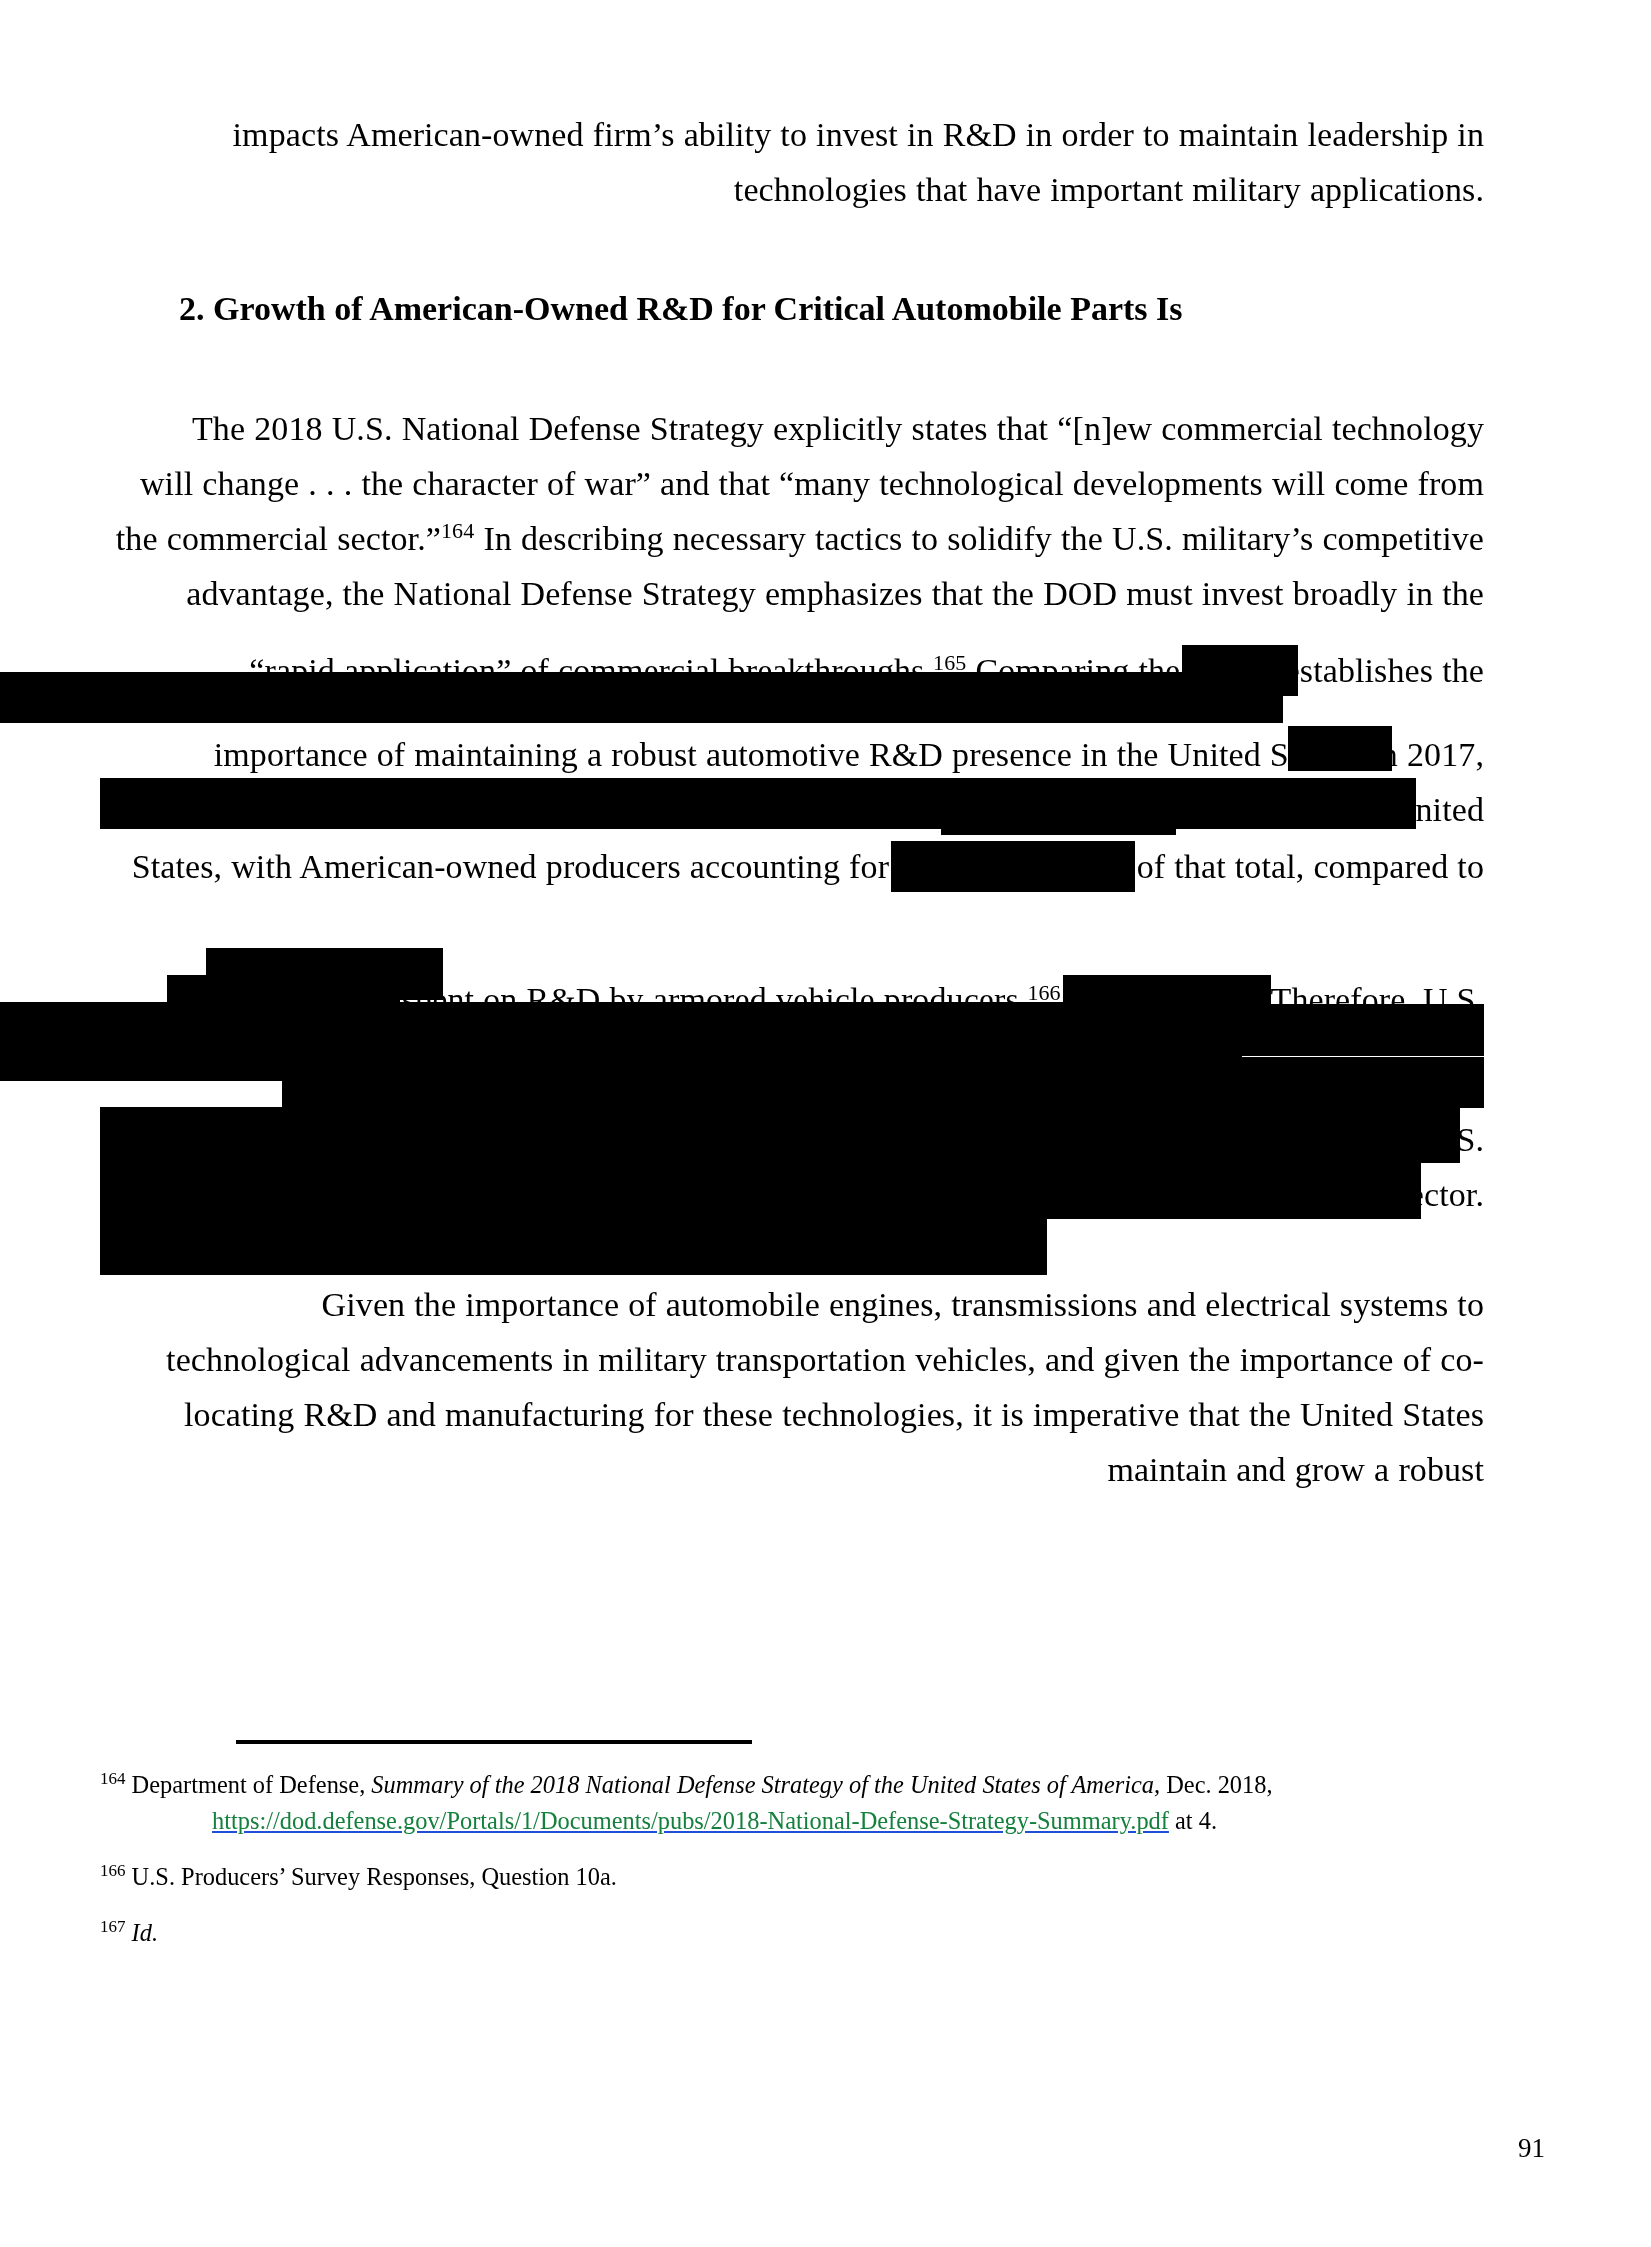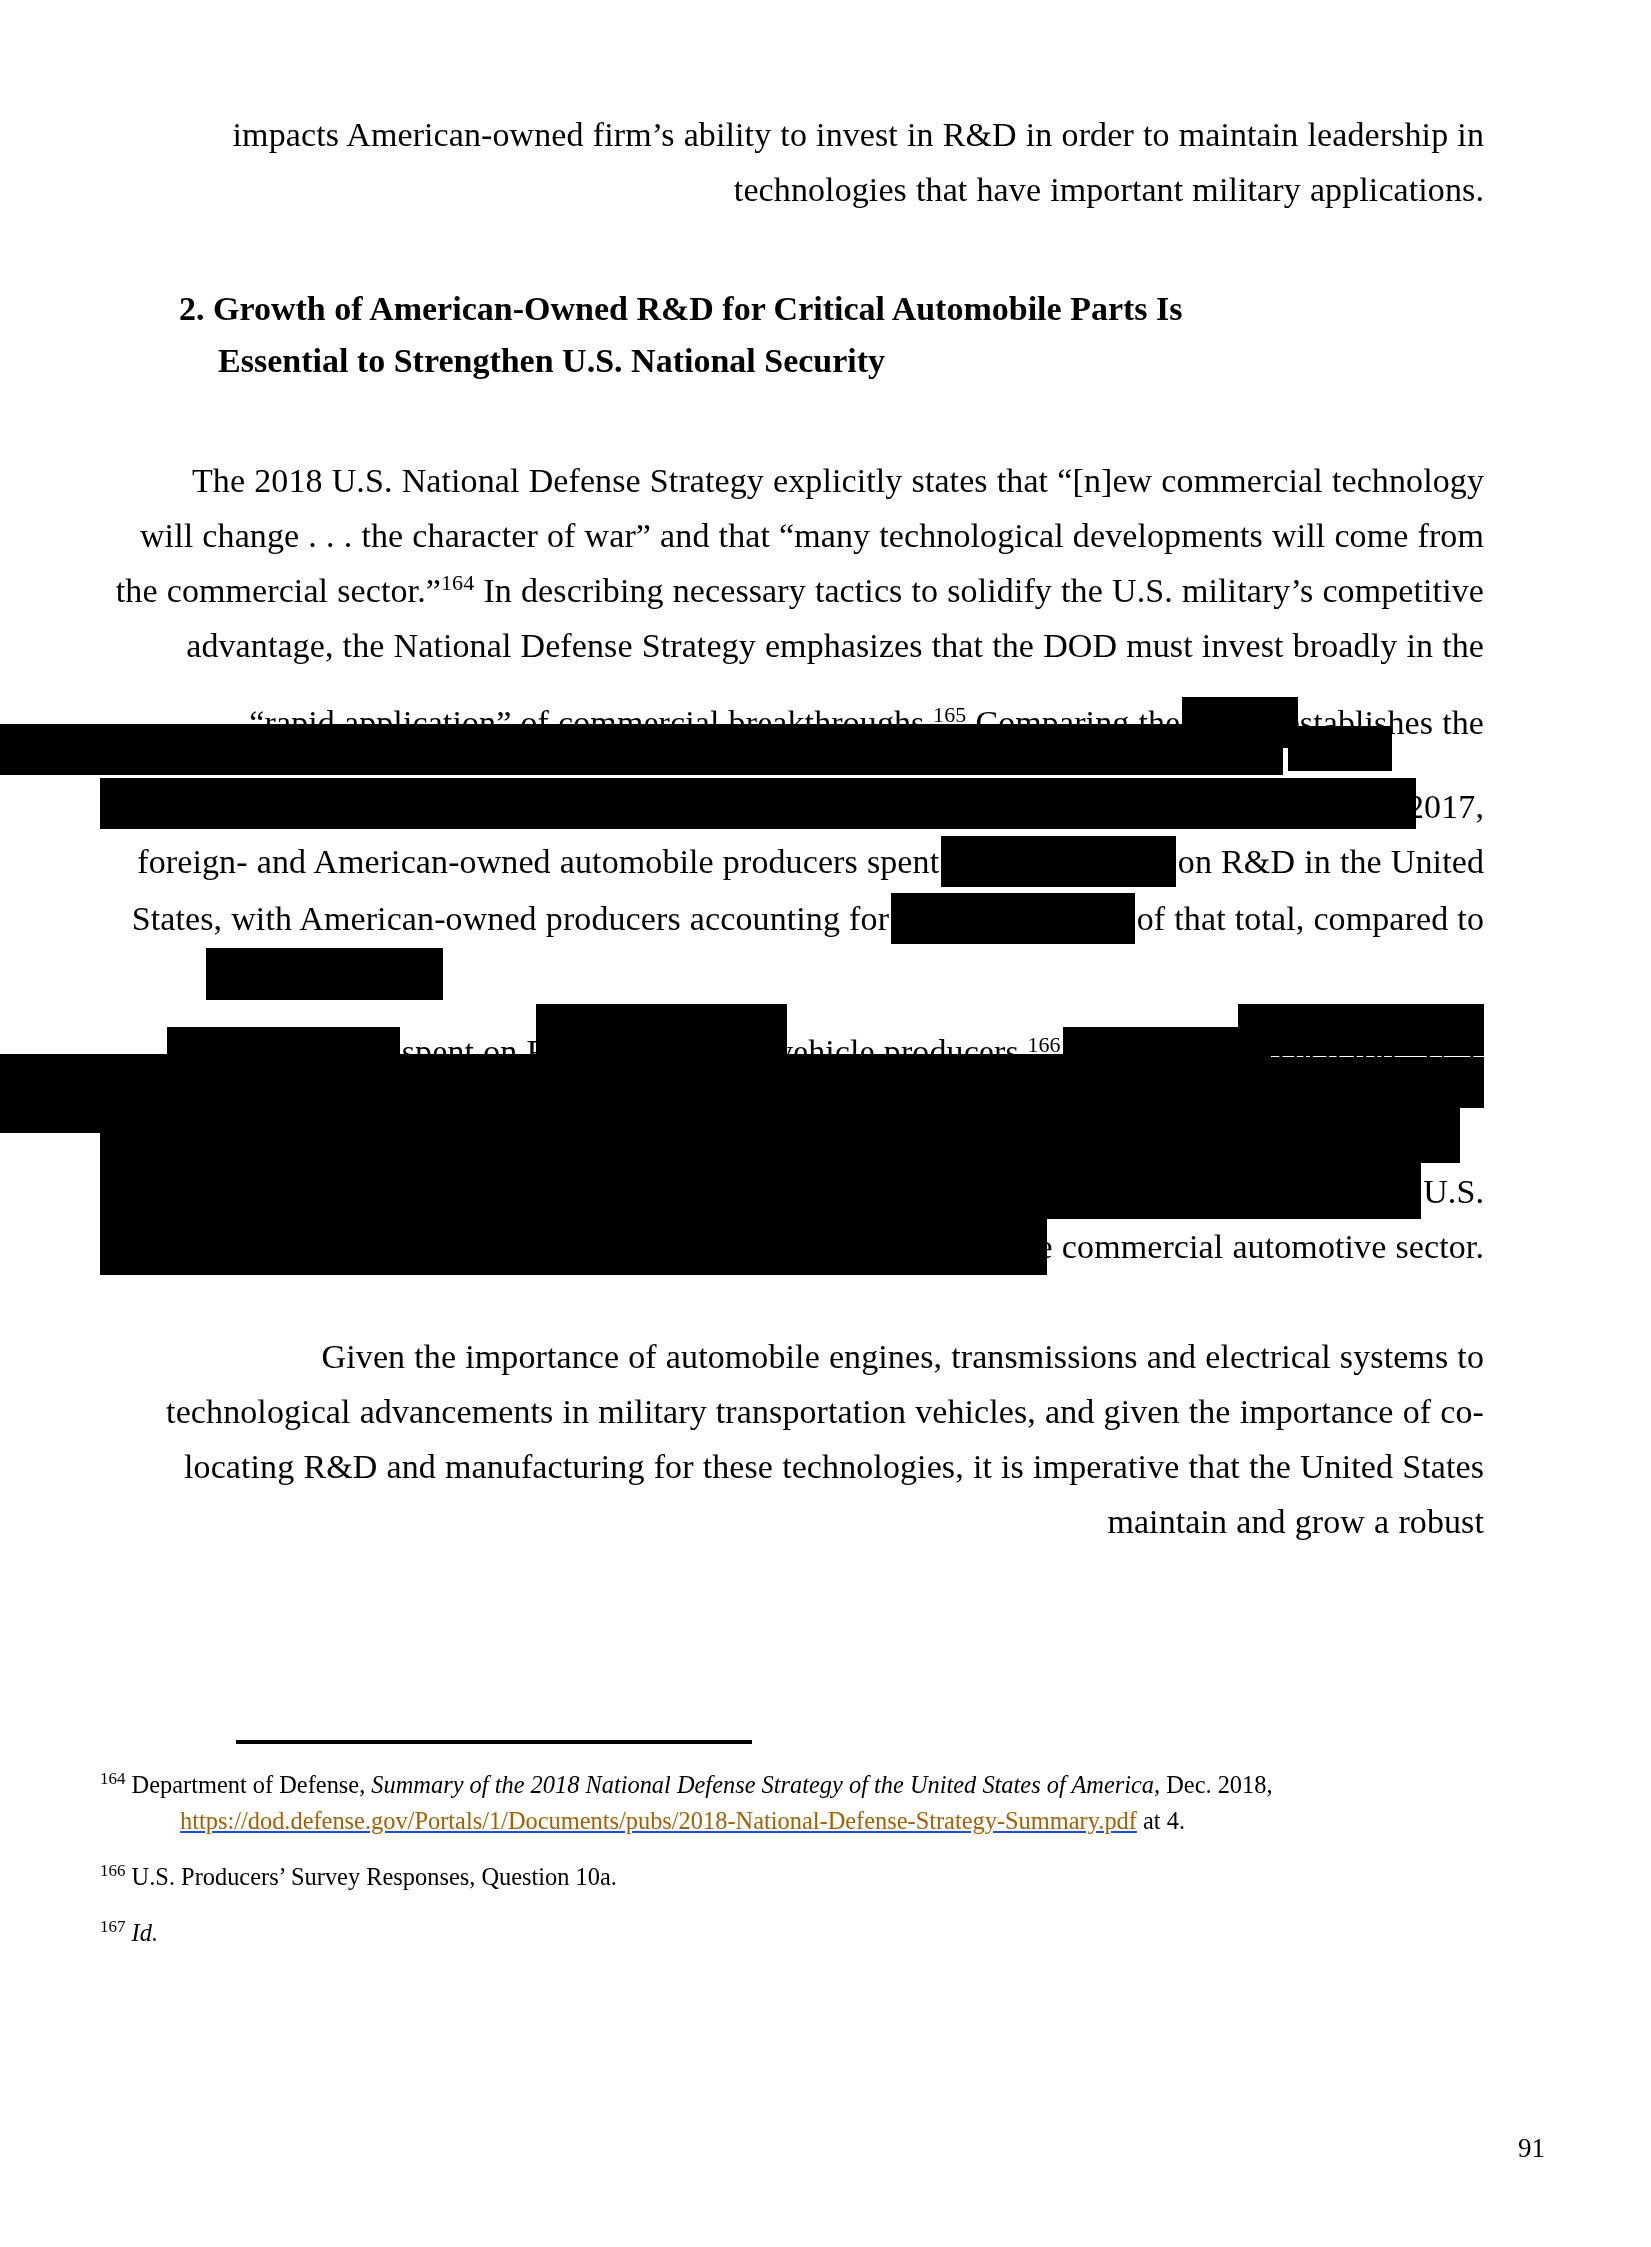--- a/index.html
+++ b/index.html
@@ -106,24 +106,25 @@
     vertical-align: 9px;
     line-height: 0;
   }
   .fn .cont {
     display: block;
     padding-left: 40px;
     text-indent: 0;
   }
   .fn em { }
   .fn-link {
-    color: #a16207;
+    color: #15803d;
     text-decoration: underline;
     text-decoration-color: #1f4fd8;
     word-break: break-all;
+    margin-left: 32px;
   }
 
   .page-number {
     position: absolute;
     right: 107px;
     top: 2128px;
     font-size: 27px;
     line-height: 40px;
   }
 </style>
@@ -135,21 +136,20 @@
   <div class="body-col">
 
     <p class="body-par"><span>impacts American-owned firm’s ability to invest in R&amp;D in order to maintain</span>
       <span>leadership in technologies that have important military applications.</span></p>
 
     <div class="gap-par"></div>
 
     <div class="heading-block">
       <span class="heading-line"><span>2.</span>
         <span>Growth of American-Owned R&amp;D for Critical Automobile Parts Is</span></span>
-      <span class="heading-line indent">Essential to Strengthen U.S. National Security</span>
     </div>
 
     <div class="gap-par"></div>
 
     <p class="body-par"><span class="indent-first"></span><span>The 2018 U.S. National Defense Strategy explicitly states that “[n]ew commercial technology will change . . . the character of war” and that “many technological developments will come from the commercial sector.”</span><sup class="fn-ref">164</sup><span>  In describing necessary tactics to solidify the U.S. military’s competitive advantage, the National Defense Strategy emphasizes that the DOD must invest broadly in the “rapid application” of commercial breakthroughs.</span><sup class="fn-ref">165</sup><span>  Comparing the</span><span class="redact redact-inline" style="width:116px;"></span><span class="redact redact-inline" style="width:1334px; margin-left:-1351px; margin-top:55px;"></span><span>establishes the importance of maintaining a robust automotive R&amp;D presence in the United States.  In 2017, foreign- and American-owned automobile producers spent</span><span class="redact redact-inline" style="width:235px;"></span><span>on R&amp;D in the United States, with American-owned producers accounting for</span><span class="redact redact-inline" style="width:244px;"></span><span>of that total, compared to</span><span class="redact redact-inline" style="width:233px;"></span><span>spent on R&amp;D by armored vehicle producers.</span><sup class="fn-ref">166</sup><span class="redact redact-inline" style="width:208px;"></span><span class="redact redact-inline" style="width:1366px; margin-left:-1382px; margin-top:55px;"></span><span class="redact redact-inline" style="width:1321px; margin-left:-1337px; margin-top:110px;"></span><span class="redact redact-inline" style="width:945px; margin-left:-962px; margin-top:166px;"></span><sup class="fn-ref">167</sup><span>  Therefore, U.S. armored vehicle producers, and by extension the U.S. military, depend on the continued U.S. leadership and innovation of the commercial automotive sector.</span></p>
 
     <div class="gap-par"></div>
 
     <p class="body-par"><span class="indent-first"></span><span>Given the importance of automobile engines, transmissions and electrical systems to technological advancements in military transportation vehicles, and given the importance of co-locating R&amp;D and manufacturing for these technologies, it is imperative that the United States maintain and grow a robust</span></p>
 

